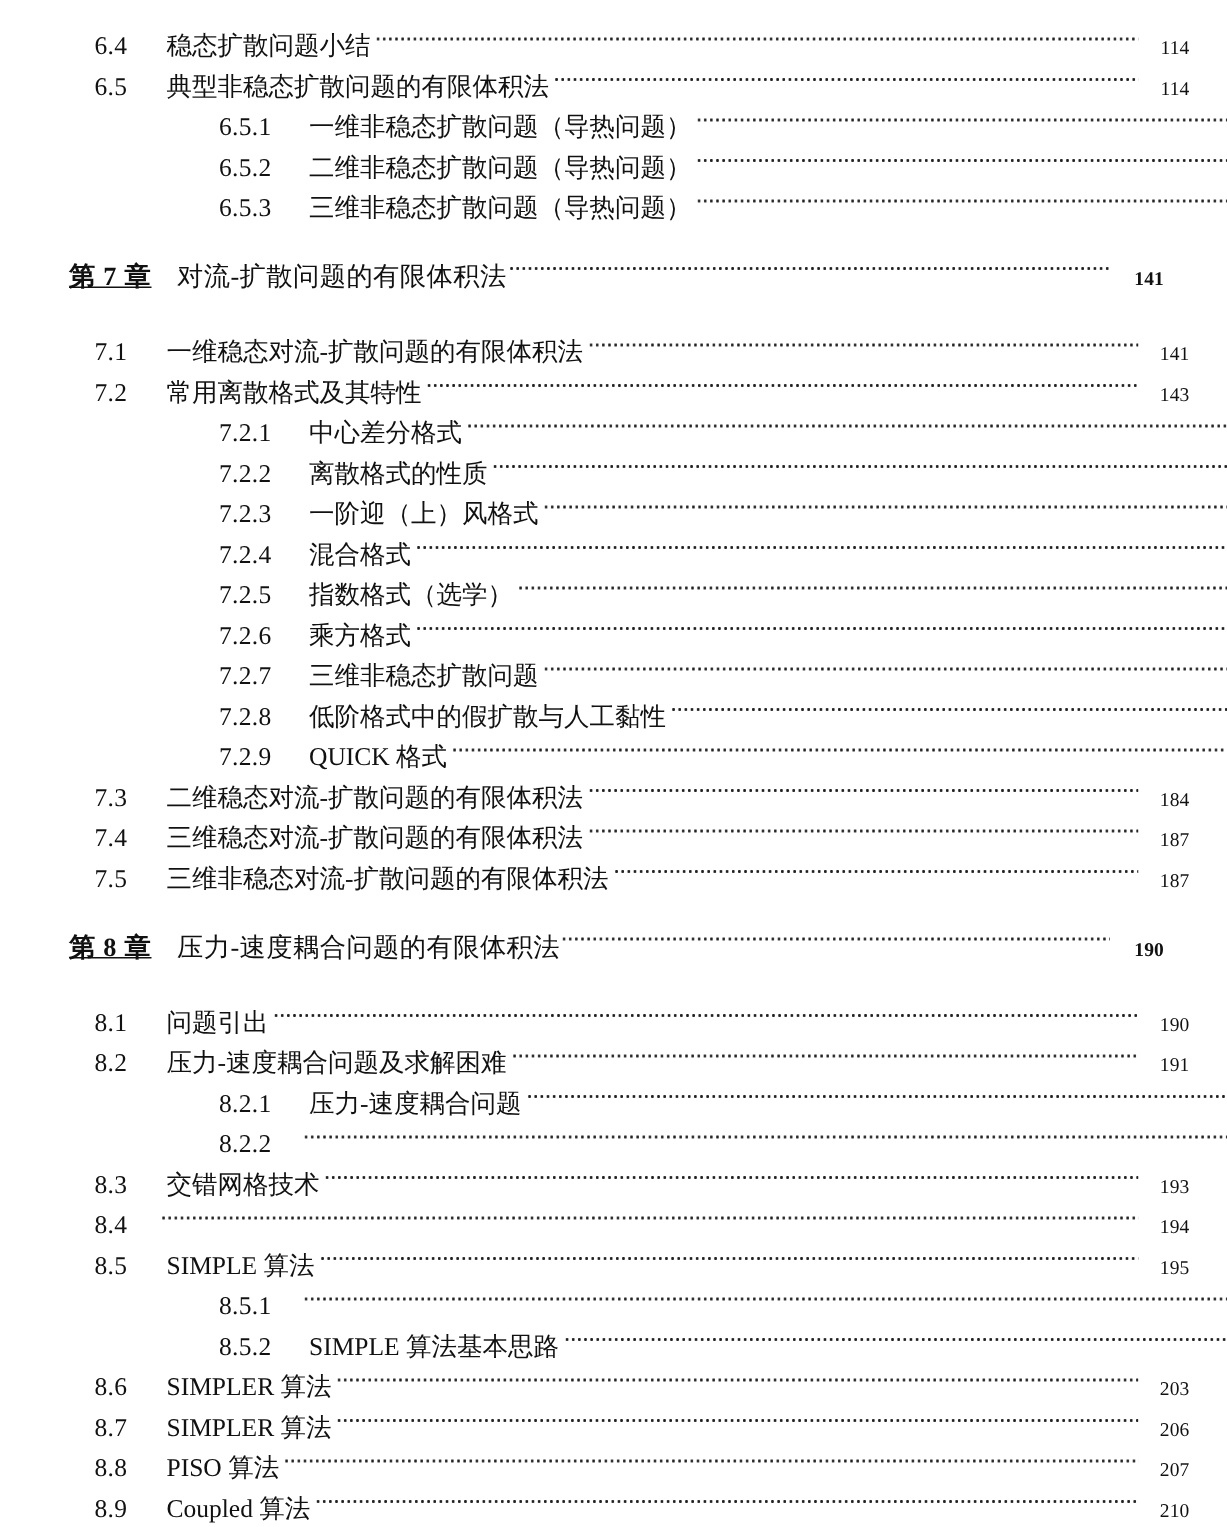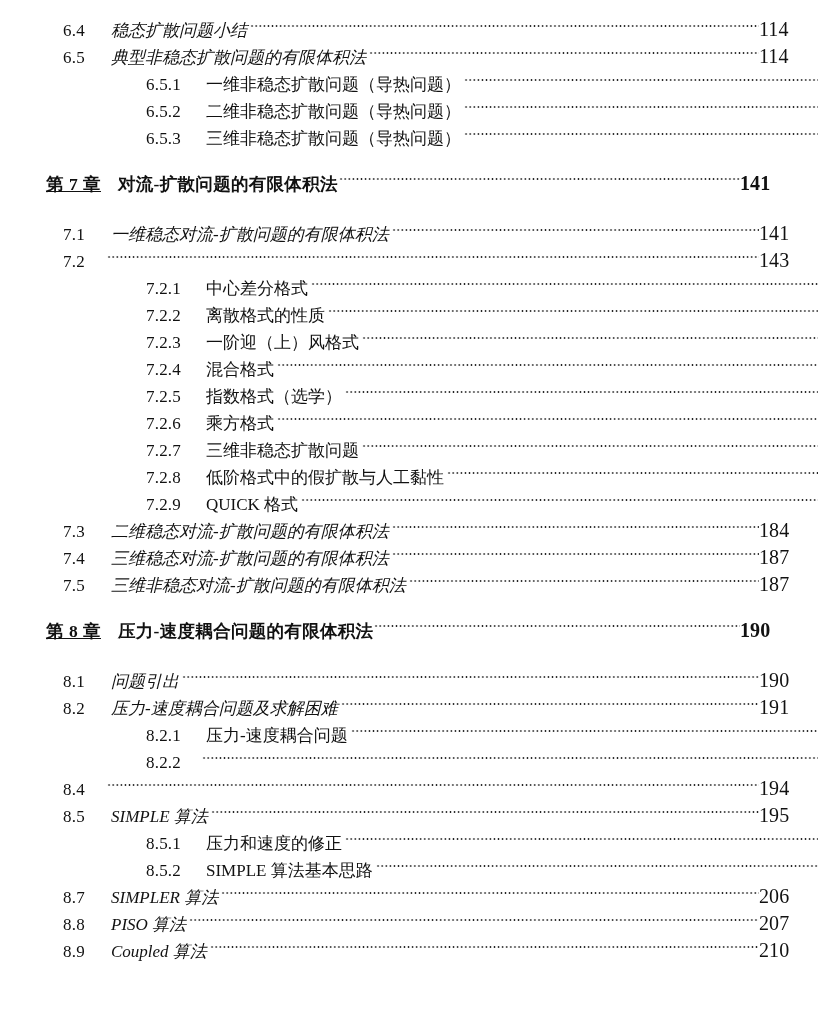--- a/index.html
+++ b/index.html
@@ -62,59 +62,60 @@
     height: 2px;
     background-image: radial-gradient(circle, #222 0.85px, rgba(0,0,0,0) 1.0px);
     background-size: 4.1px 2px;
     background-repeat: repeat-x;
     background-position: left bottom;
   }
 
   .page {
     flex: 0 0 auto;
     width: 34px;
-    font-size: 20px;
+    text-align: right;
+    font-size: 13px;
     letter-spacing: 0.1px;
   }
 
   
   .lvl-chap {
     height: 30px;
     line-height: 30px;
     font-weight: bold;
   }
   .lvl-chap .num {
     width: 72px;
     font-size: 17.5px;
     font-weight: bold;
     letter-spacing: 0.5px;
     text-decoration: underline;
   }
   .lvl-chap .title {
     font-size: 17.5px;
-    font-weight: bold;
+    font-weight: normal;
     letter-spacing: 0.3px;
     padding-right: 1px;
   }
   .lvl-chap .page {
     font-weight: bold;
     width: 36px;
   }
   .lvl-chap .leader::before {
     bottom: 10px;
   }
 
   
   .gap-above { margin-top: 19px; }
   .gap-below { margin-bottom: 20px; }
 
   
   .lvl-sec { padding-left: 17px; }
   .lvl-sec .num { width: 44px; }
-  .lvl-sec .title { padding-left: 4px; font-style: italic; }
+  .lvl-sec .title { padding-left: 4px; }
 
   
   .lvl-sub { padding-left: 100px; }
   .lvl-sub .num { width: 56px; }
   .lvl-sub .title { padding-left: 4px; font-family: Liberation Serif, serif; }
 </style>
 </head>
 <body>
 
 <div class="toc-page">
@@ -153,20 +154,21 @@
         <span class="page">141</span>
       </div>
       <div class="entry lvl-sec">
         <span class="num">7.1</span>
         <span class="title">一维稳态对流-扩散问题的有限体积法</span>
         <span class="leader"></span>
         <span class="page">141</span>
       </div>
       <div class="entry lvl-sec">
         <span class="num">7.2</span>
+        <span class="title">常用离散格式及其特性</span>
         <span class="leader"></span>
         <span class="page">143</span>
       </div>
       <div class="entry lvl-sub">
         <span class="num">7.2.1</span>
         <span class="title">中心差分格式</span>
         <span class="leader"></span>
       </div>
       <div class="entry lvl-sub">
         <span class="num">7.2.2</span>
@@ -247,41 +249,52 @@
       <div class="entry lvl-sub">
         <span class="num">8.2.1</span>
         <span class="title">压力-速度耦合问题</span>
         <span class="leader"></span>
       </div>
       <div class="entry lvl-sub">
         <span class="num">8.2.2</span>
         <span class="leader"></span>
       </div>
       <div class="entry lvl-sec">
+        <span class="num">8.3</span>
+        <span class="title">交错网格技术</span>
+        <span class="leader"></span>
+        <span class="page">193</span>
+      </div>
+      <div class="entry lvl-sec">
         <span class="num">8.4</span>
         <span class="leader"></span>
         <span class="page">194</span>
       </div>
       <div class="entry lvl-sec">
         <span class="num">8.5</span>
         <span class="title">SIMPLE 算法</span>
         <span class="leader"></span>
         <span class="page">195</span>
       </div>
       <div class="entry lvl-sub">
         <span class="num">8.5.1</span>
-        <span class="title">压力和速度的修正</span>
         <span class="leader"></span>
       </div>
       <div class="entry lvl-sub">
         <span class="num">8.5.2</span>
         <span class="title">SIMPLE 算法基本思路</span>
         <span class="leader"></span>
       </div>
       <div class="entry lvl-sec">
+        <span class="num">8.6</span>
+        <span class="title">SIMPLER 算法</span>
+        <span class="leader"></span>
+        <span class="page">203</span>
+      </div>
+      <div class="entry lvl-sec">
         <span class="num">8.7</span>
         <span class="title">SIMPLER 算法</span>
         <span class="leader"></span>
         <span class="page">206</span>
       </div>
       <div class="entry lvl-sec">
         <span class="num">8.8</span>
         <span class="title">PISO 算法</span>
         <span class="leader"></span>
         <span class="page">207</span>

